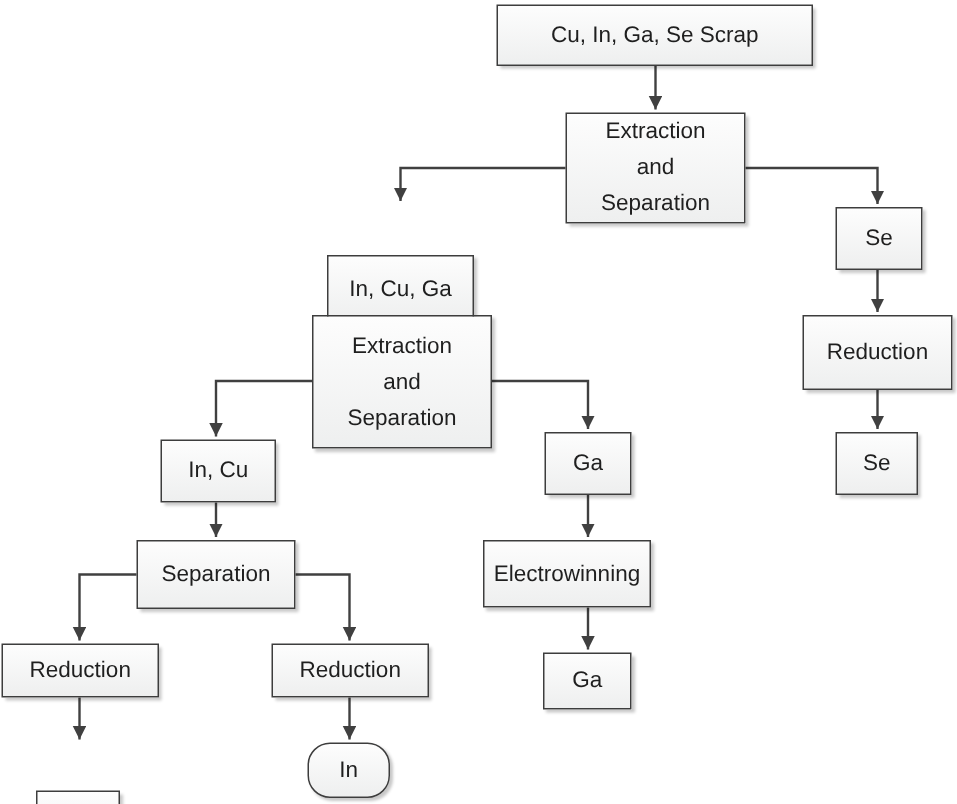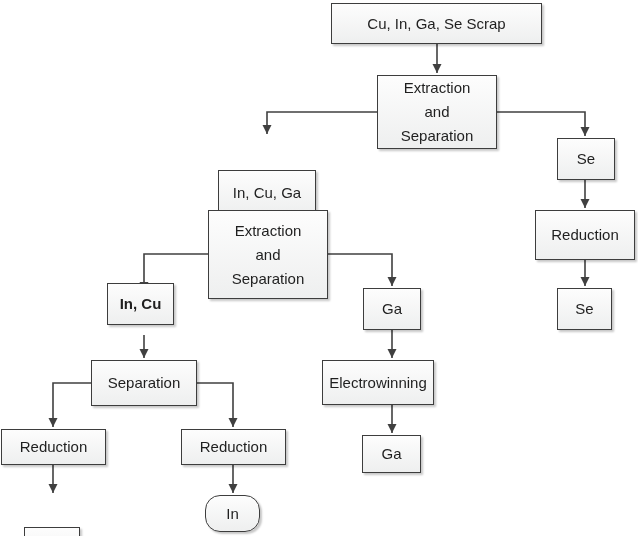--- a/index.html
+++ b/index.html
@@ -68,21 +68,21 @@
   <div class="node" style="left:331px; top:3px;   width:211px; height:41px;">Cu, In, Ga, Se Scrap</div>
   <div class="node" style="left:377px; top:75px;  width:120px; height:74px;">Extraction
 and
 Separation</div>
   <div class="node" style="left:218px; top:136px; width:98px;  height:45px;margin-top:34px;">In, Cu, Ga</div>
   <div class="node" style="left:557px; top:138px; width:58px;  height:42px;">Se</div>
   <div class="node" style="left:208px; top:210px; width:120px; height:89px;">Extraction
 and
 Separation</div>
   <div class="node" style="left:535px; top:210px; width:100px; height:50px;">Reduction</div>
-  <div class="node" style="left:107px; top:283px; width:67px;  height:42px;font-weight:bold;">In, Cu</div>
+  <div class="node" style="left:107px; top:293px; width:77px;  height:42px;">In, Cu</div>
   <div class="node" style="left:363px; top:288px; width:58px;  height:42px;">Ga</div>
   <div class="node" style="left:557px; top:288px; width:55px;  height:42px;">Se</div>
   <div class="node" style="left:91px;  top:360px; width:106px; height:46px;">Separation</div>
   <div class="node" style="left:322px; top:360px; width:112px; height:45px;">Electrowinning</div>
   <div class="node" style="left:1px;   top:429px; width:105px; height:36px;">Reduction</div>
   <div class="node" style="left:181px; top:429px; width:105px; height:36px;">Reduction</div>
   <div class="node" style="left:362px; top:435px; width:59px;  height:38px;">Ga</div>
   <div class="node" style="left:24px;  top:495px; width:56px;  height:37px;margin-top:32px;">Cu</div>
   <div class="node" style="left:205px; top:495px; width:55px;  height:37px;border-radius:15px;">In</div>
 

